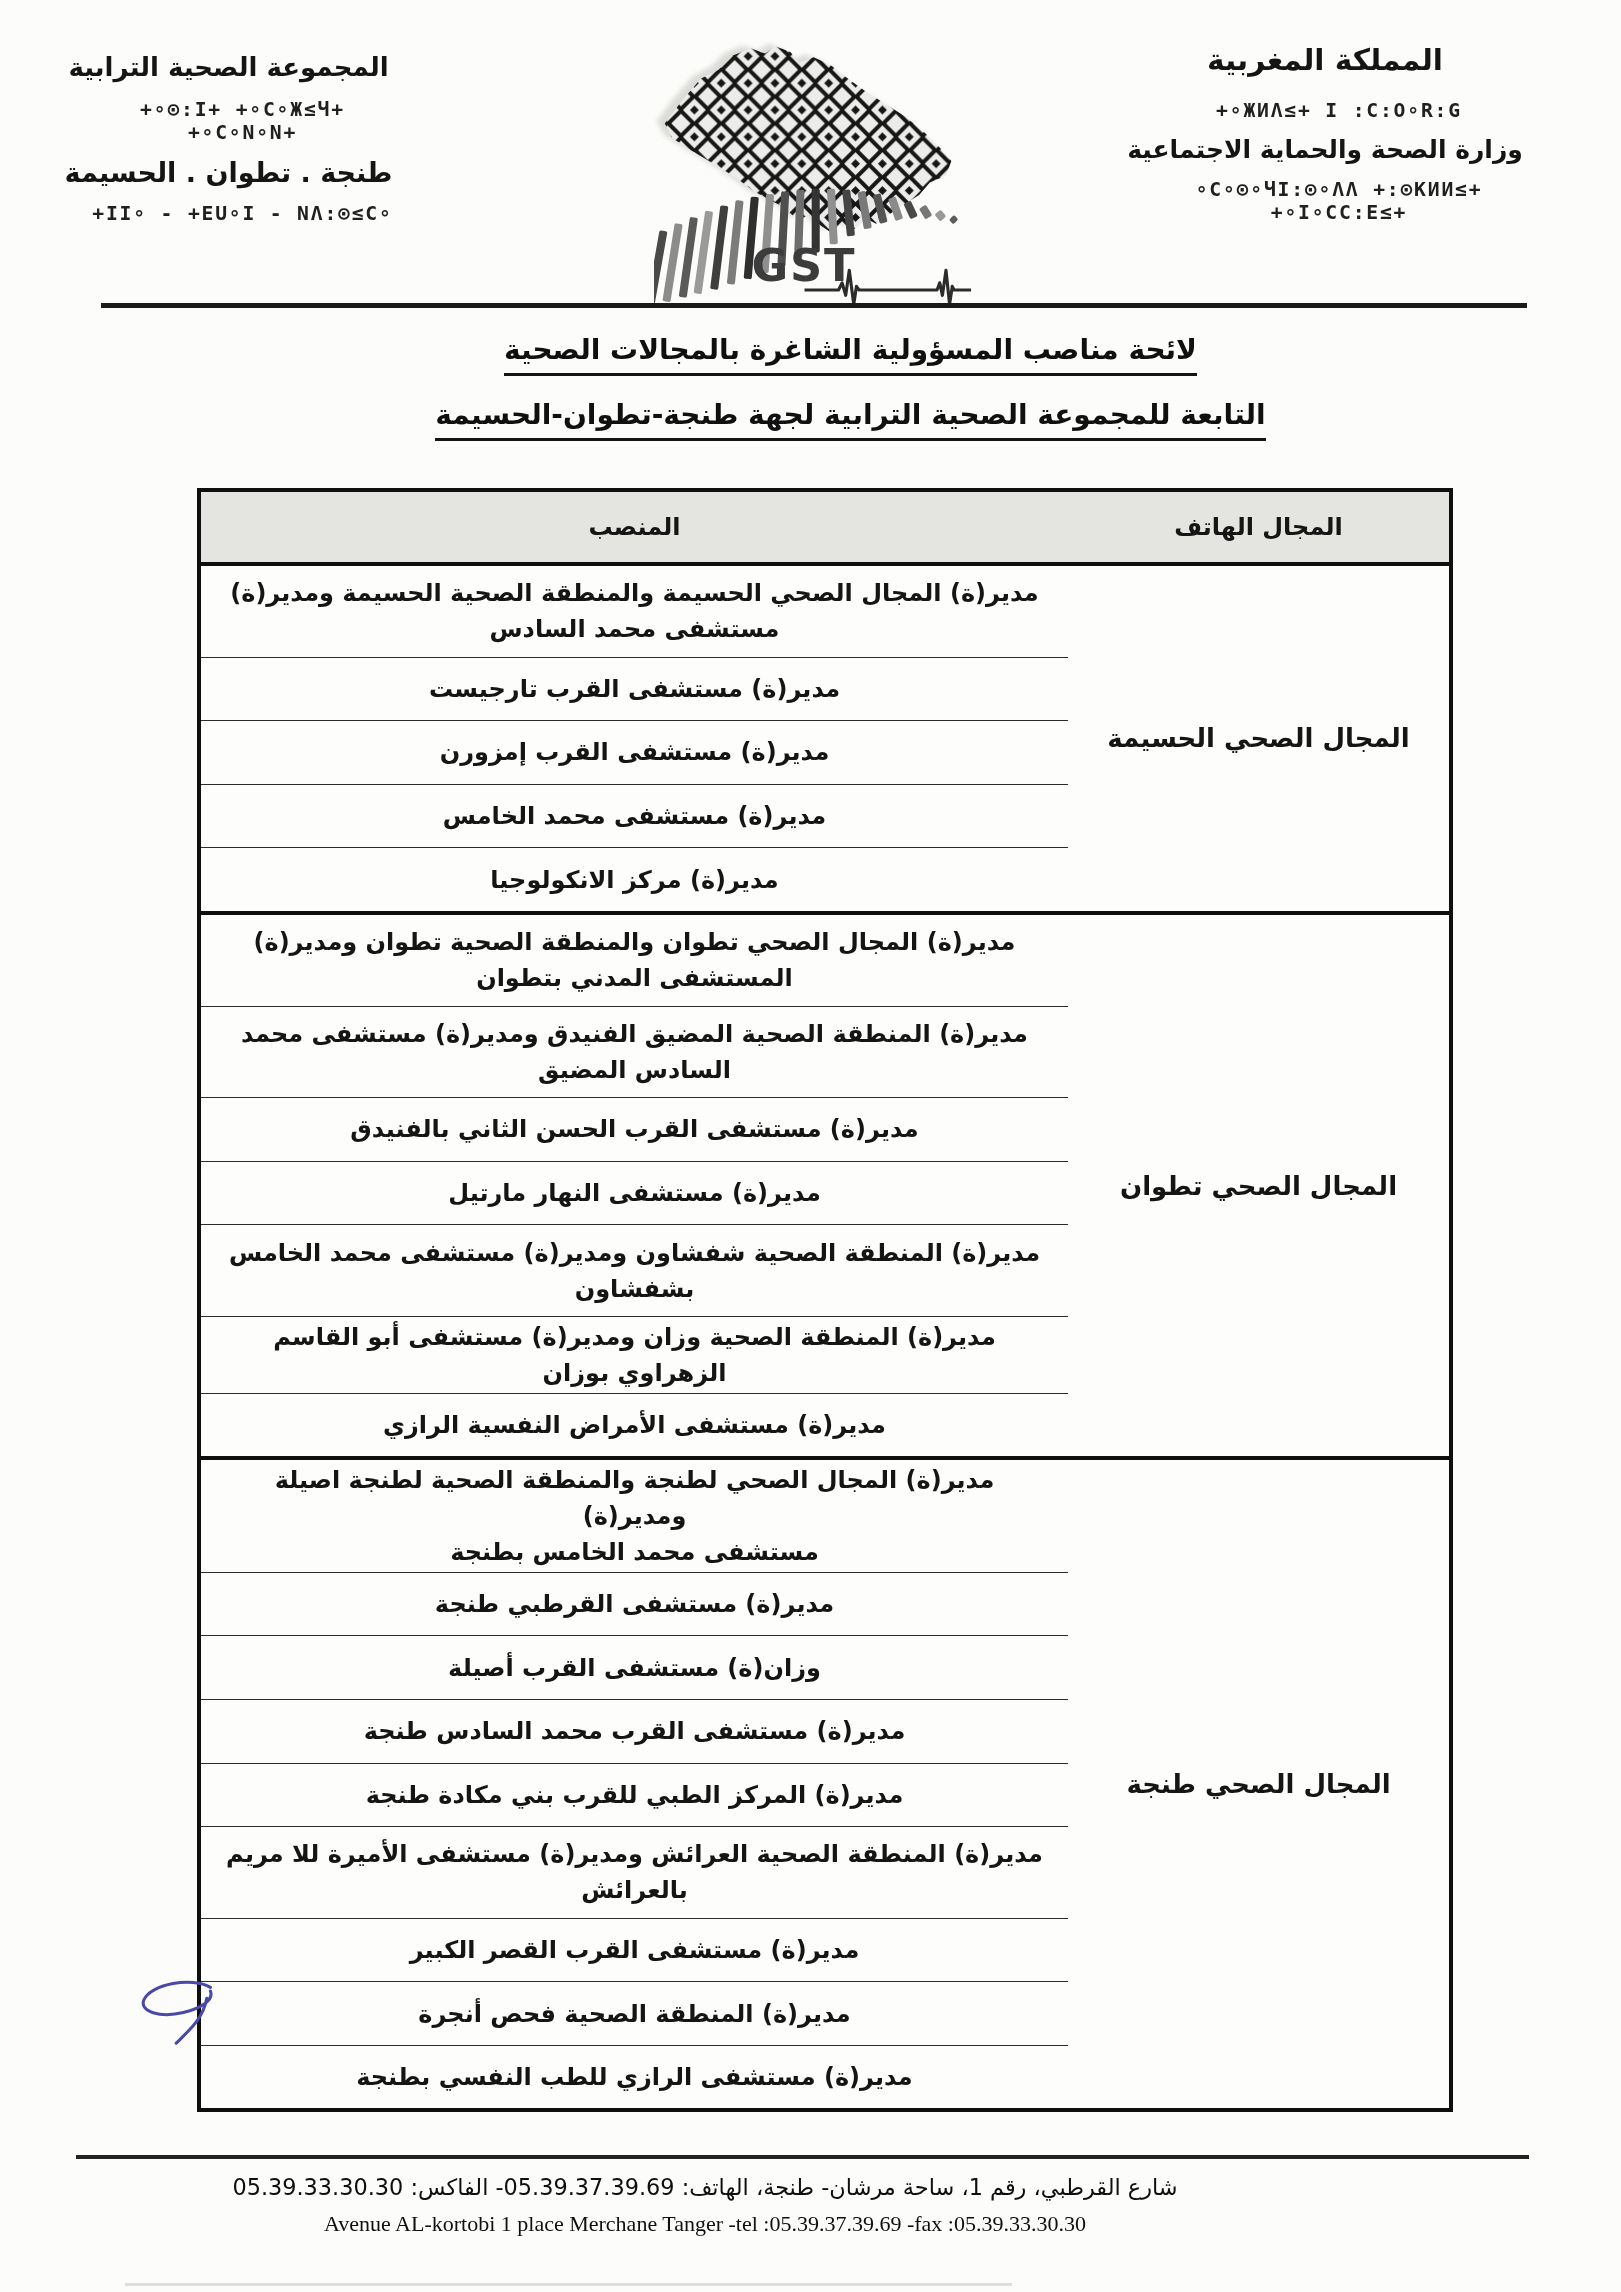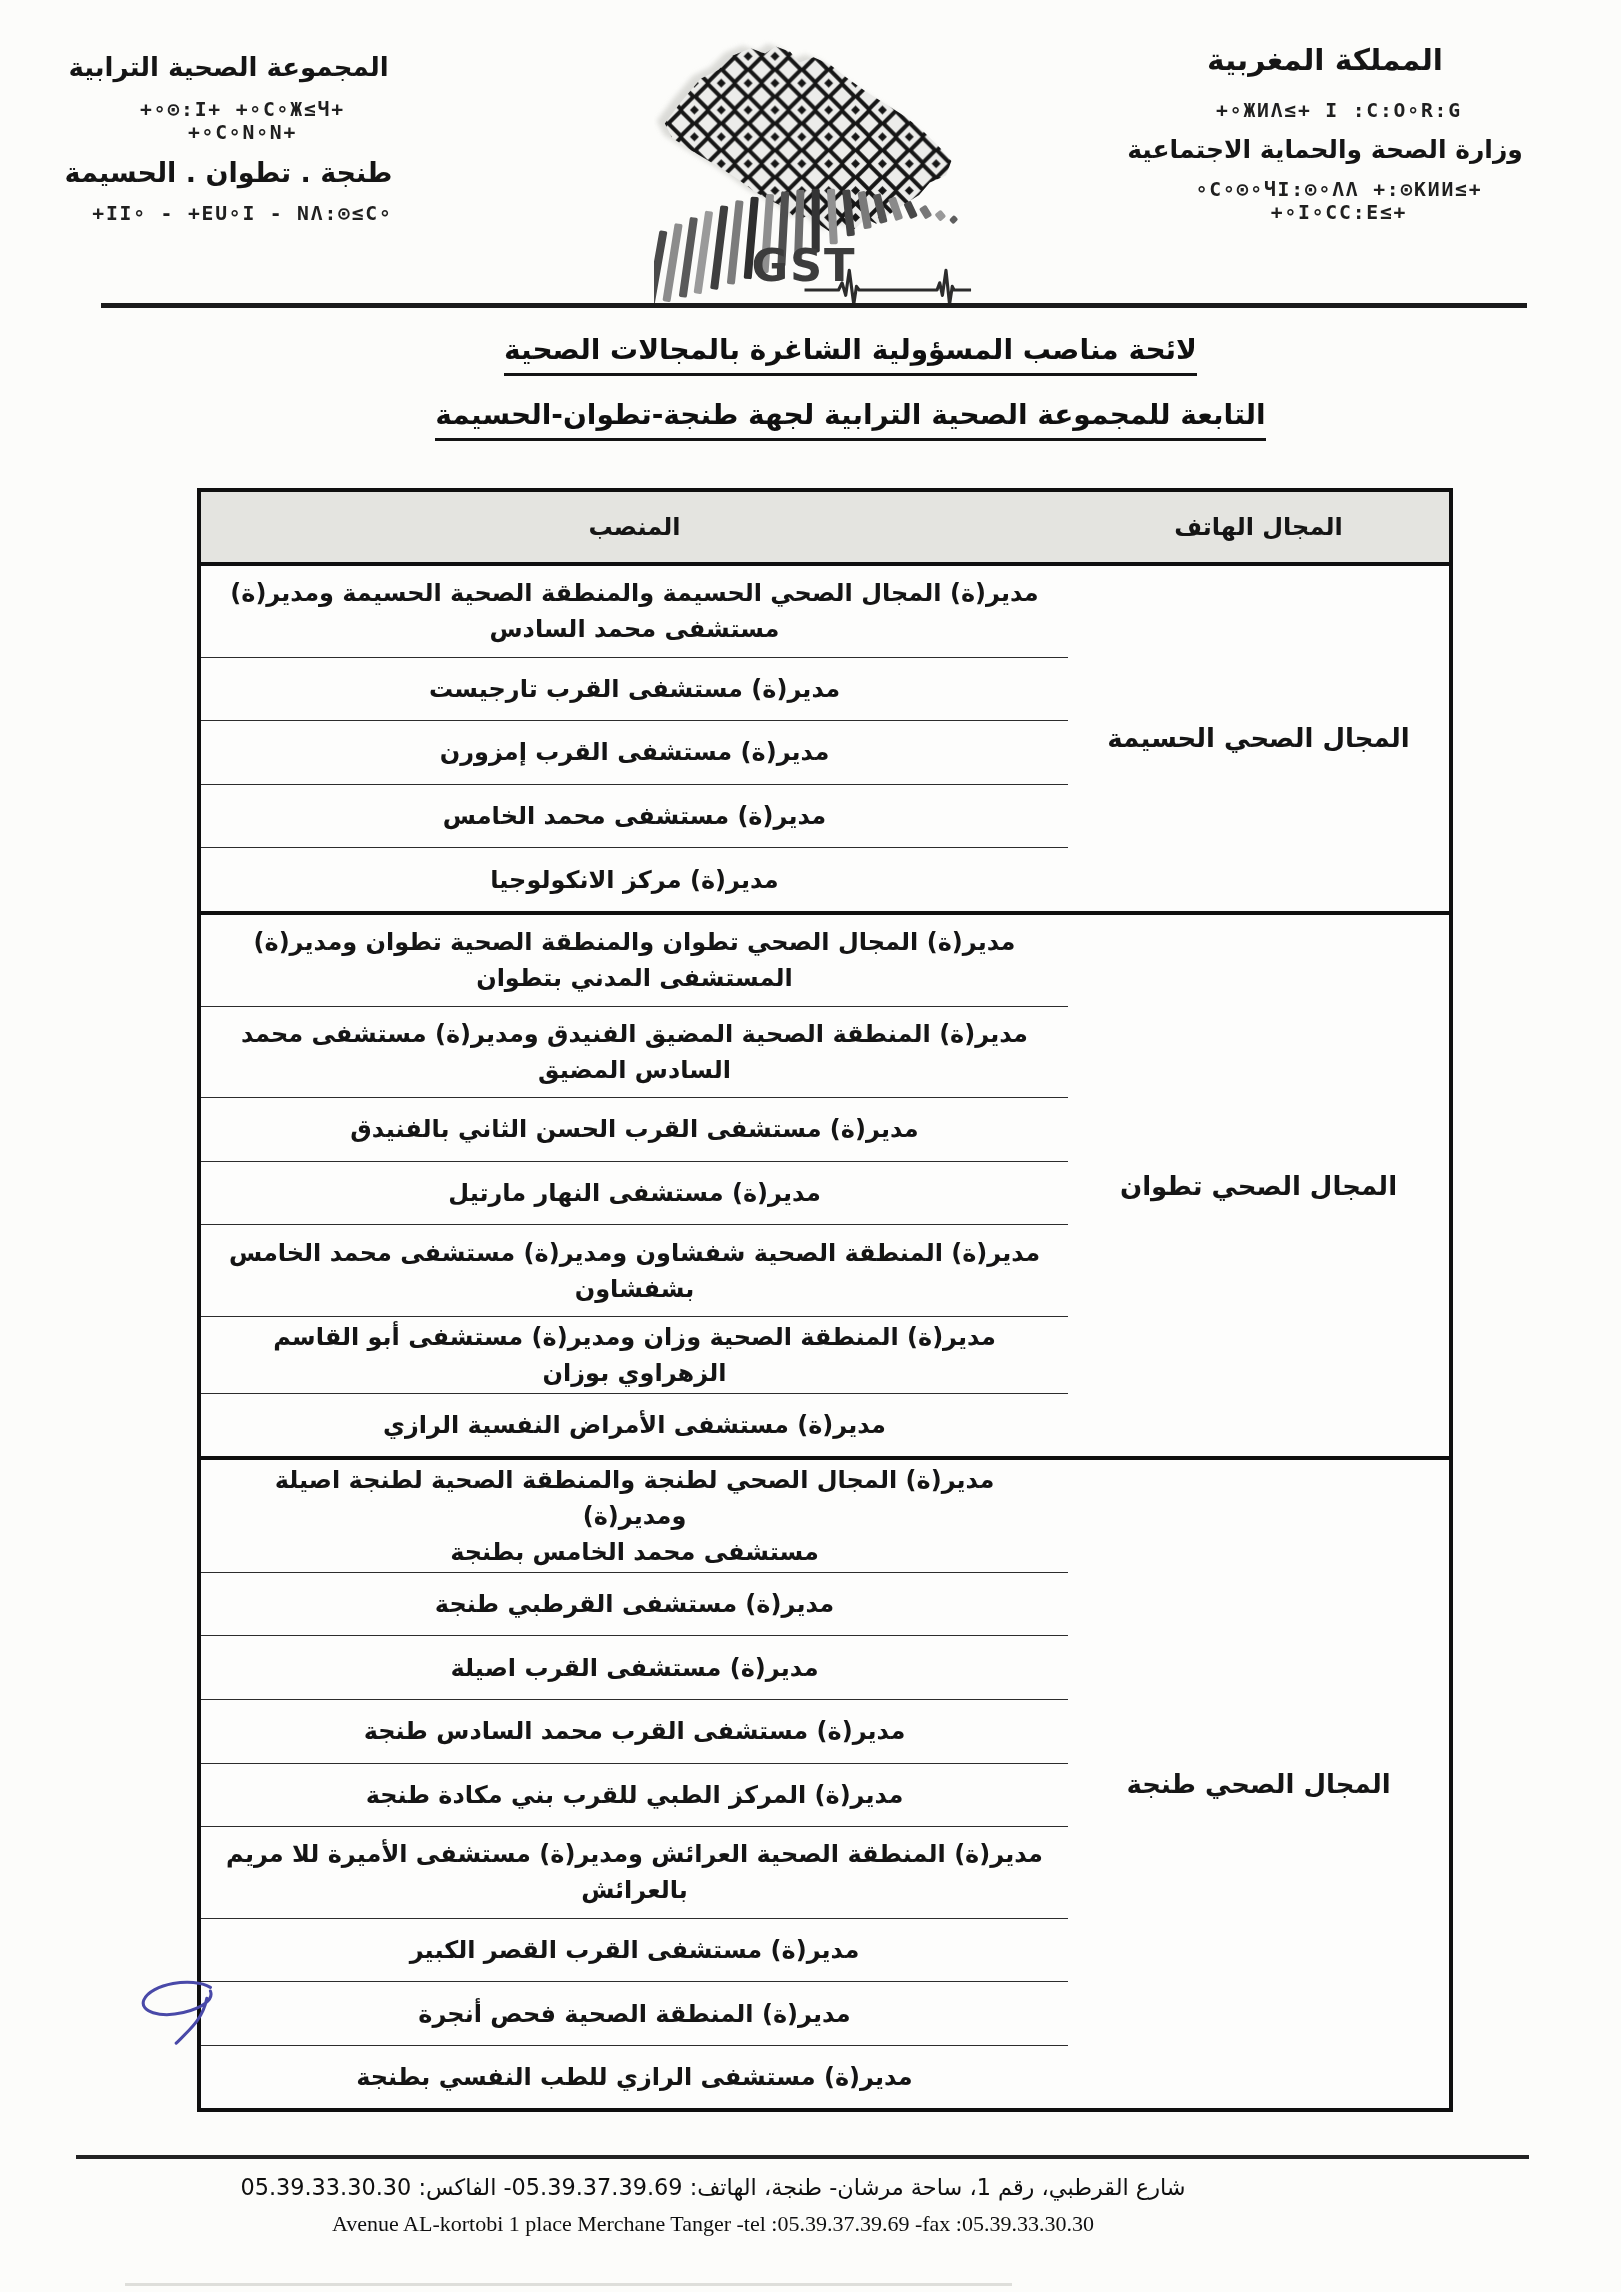--- a/index.html
+++ b/index.html
@@ -43,21 +43,21 @@
     border-top:1.8px solid #2c2c2c;border-left:2.7px solid #0f0f0f;
   }
   .cell-pos.two-line{height:87px;}
   .cell-domain{
     font-size:26px;font-weight:bold;text-align:center;vertical-align:middle;
     padding:0 12.5px;
   }
   tr.group-start td{border-top:4.5px solid #0f0f0f;}
   
   .footer-rule{position:absolute;top:2155px;left:76px;width:1453px;height:3.6px;background:#232323;}
-  .footer{position:absolute;top:2174px;left:12px;width:1402px;text-align:center;}
+  .footer{position:absolute;top:2174px;left:4px;width:1402px;text-align:center;}
   .footer-ar{font-size:22.4px;color:#0f0f0f;}
   .footer-fr{font-family:"Liberation Serif", serif;font-size:22px;color:#0f0f0f;
              margin-top:10.7px;direction:ltr;}
   .scan-edge{position:absolute;top:2283px;left:125px;width:887px;height:2.7px;background:#dededa;}
   .sig-wrap{position:absolute;top:1973px;left:133px;width:99px;height:90px;}
 </style>
 </head>
 <body>
 
 <div class="page">
@@ -185,21 +185,21 @@
         </tr>
         <tr class="group-start">
           <td class="cell-domain" rowspan="9">المجال الصحي طنجة</td>
           <td class="cell-pos two-line">مدير(ة) المجال الصحي لطنجة والمنطقة الصحية لطنجة اصيلة ومدير(ة)
 مستشفى محمد الخامس بطنجة</td>
         </tr>
         <tr>
           <td class="cell-pos">مدير(ة) مستشفى القرطبي طنجة</td>
         </tr>
         <tr>
-          <td class="cell-pos">مدير(ة) مستشفى القرب اصيلة</td>
+          <td class="cell-pos">وزان(ة) مستشفى القرب أصيلة</td>
         </tr>
         <tr>
           <td class="cell-pos">مدير(ة) مستشفى القرب محمد السادس طنجة</td>
         </tr>
         <tr>
           <td class="cell-pos">مدير(ة) المركز الطبي للقرب بني مكادة طنجة</td>
         </tr>
         <tr>
           <td class="cell-pos two-line">مدير(ة) المنطقة الصحية العرائش ومدير(ة) مستشفى الأميرة للا مريم
 بالعرائش</td>

